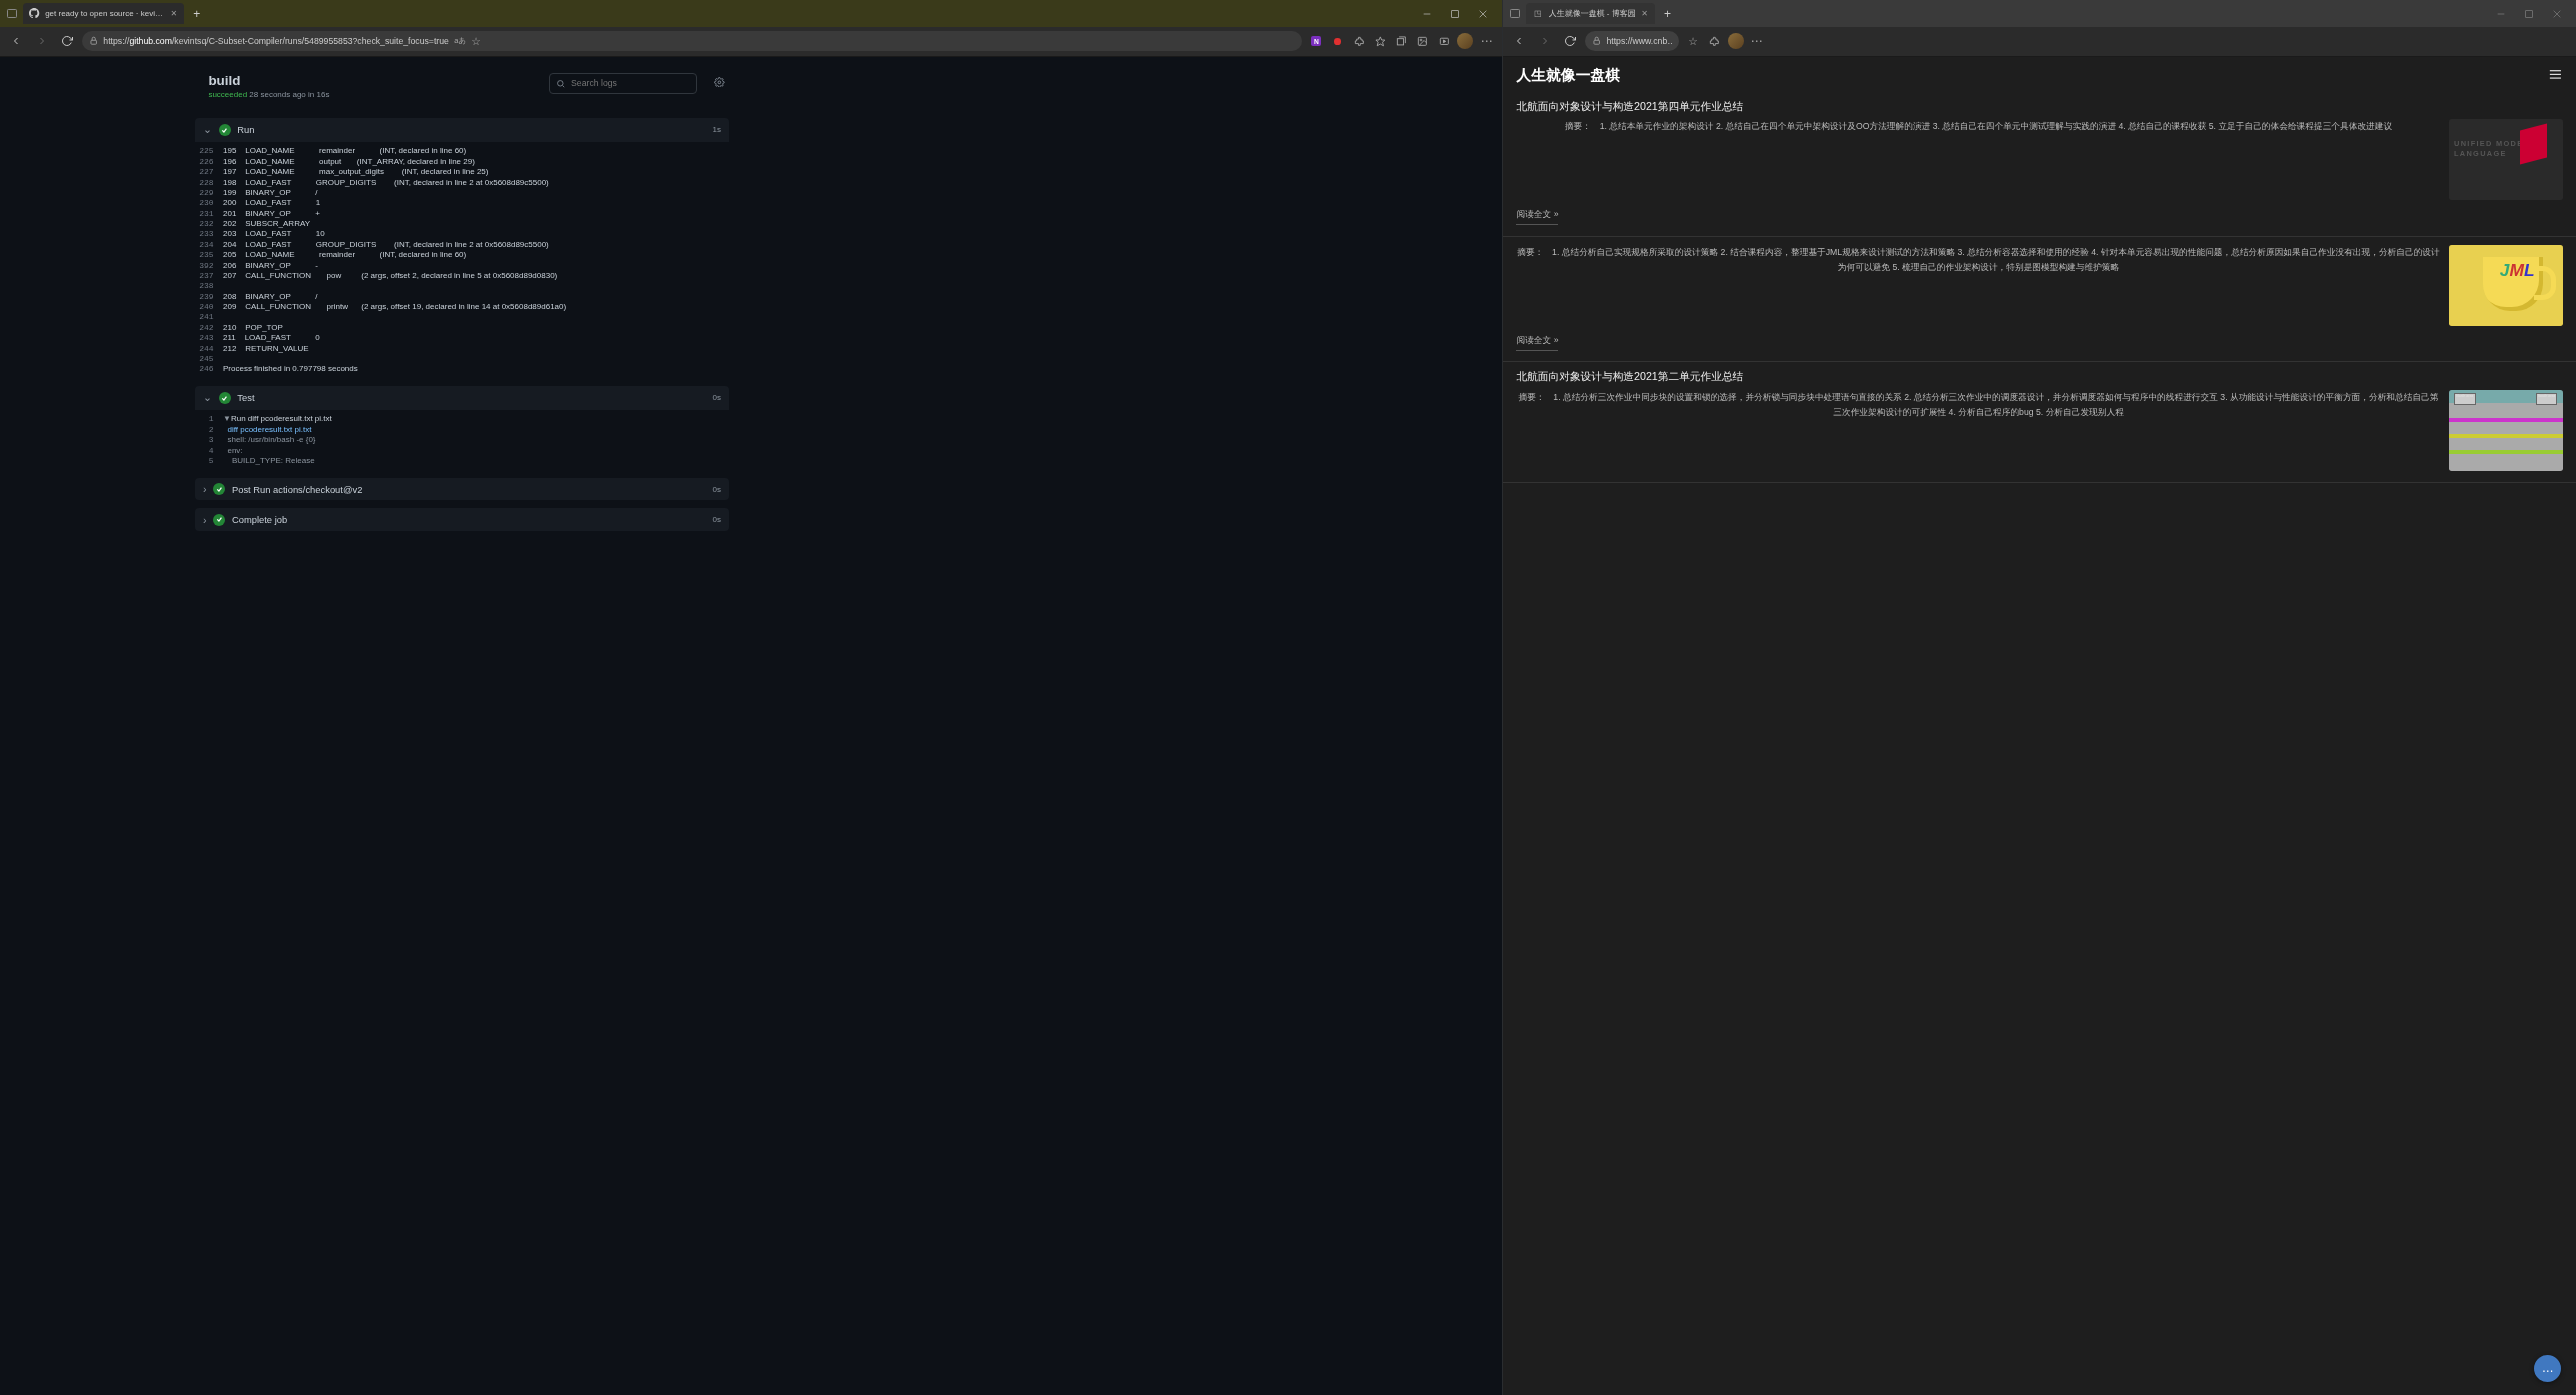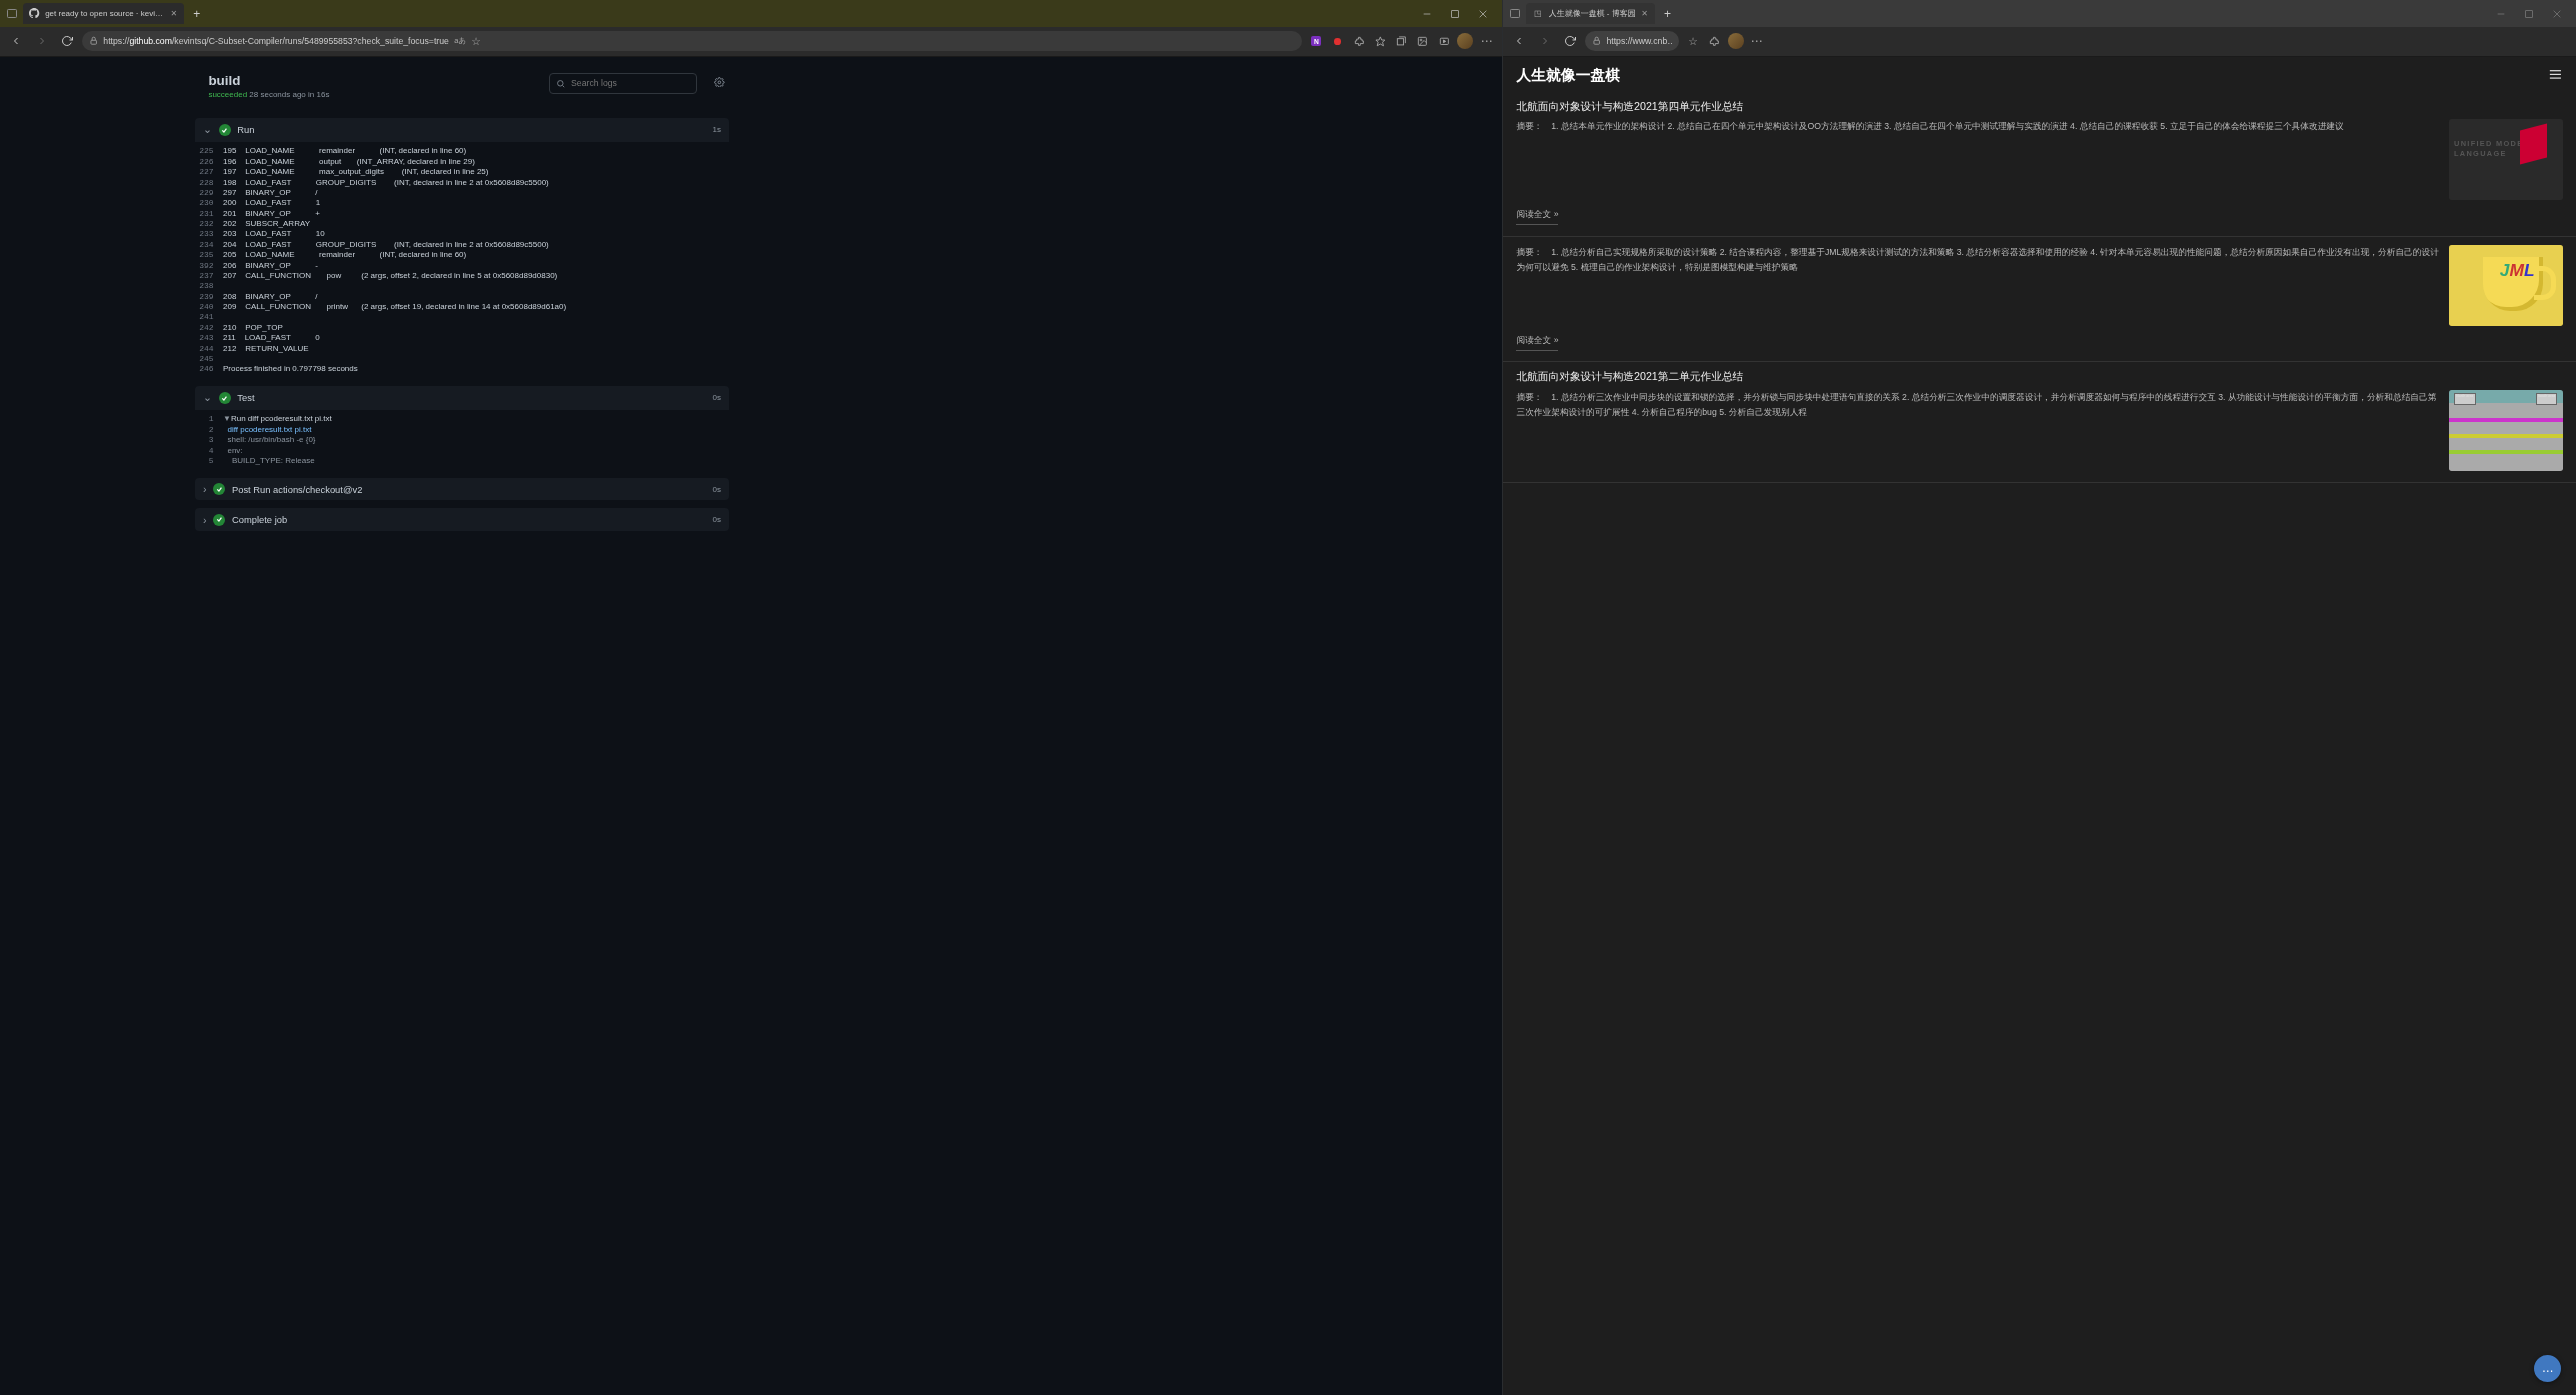--- a/index.html
+++ b/index.html
@@ -61,21 +61,21 @@
 .lc.muted { color: #8b949e; }
 .lc .trg { color: #8b949e; }
 
 .blog { background: #1e1e1e; color: #ddd; padding: 0; height: 100%; overflow-y: auto; }
 .blog-hdr { display: flex; align-items: center; justify-content: space-between; padding: 9.4px 13.4px 6.7px; }
 .blog-title { font-size: 14.8px; font-weight: 700; color: #fff; }
 .hamburger { color: #ddd; cursor: pointer; }
 .post { padding: 8px 13.4px 10.7px; border-bottom: 0.7px solid #333; }
 .post-title { font-size: 10.7px; color: #eee; margin-bottom: 5.4px; }
 .post-body { display: flex; gap: 8px; align-items: flex-start; }
-.post-excerpt { flex: 1; font-size: 8.7px; line-height: 1.7; color: #bbb; }
+.post-excerpt { flex: 1; font-size: 8.7px; line-height: 1.7; color: #bbb; text-align: center; }
 .post-thumb { width: 114px; height: 81px; border-radius: 2.7px; flex-shrink: 0; display: flex; align-items: center; justify-content: center; font-size: 21.5px; font-weight: bold; position: relative; overflow: hidden; }
 .thumb-uml { background: #2a2a2a; }
 .thumb-uml .uml-L { position:absolute; width:27px; height:34px; background:#c03; transform:skewY(-15deg); right:16px; top:8px; }
 .thumb-uml .uml-txt { position:absolute; left:5.4px; top:20px; color:#555; font-size:7.4px; line-height:1.3; text-align:left; letter-spacing:1.3px; }
 .thumb-jml { background: #e8d050; }
 .thumb-jml .mug { position:absolute; width:60px; height:54px; background:#f5da55; border-radius:0 0 27px 27px; right:20px; top:12px; box-shadow: inset -4px -4px 0 #d4b830; }
 .thumb-jml .mug::after { content:''; position:absolute; right:-13.4px; top:9.4px; width:17.4px; height:24px; border:5.4px solid #f5da55; border-left:none; border-radius:0 13.4px 13.4px 0; }
 .thumb-jml .jml { position:absolute; right:28px; top:15px; font-style:italic; font-size:17.4px; font-family: serif; }
 .thumb-jml .jml .j{color:#3a7;} .thumb-jml .jml .m{color:#c33;} .thumb-jml .jml .l{color:#33c;}
 .thumb-map { background: linear-gradient(#7aa 0 16%, #aaa 16% 100%); }
@@ -241,21 +241,21 @@
               <div class="logline">
                 <span class="ln">227</span>
                 <span class="lc">197    LOAD_NAME           max_output_digits        (INT, declared in line 25)</span>
               </div>
               <div class="logline">
                 <span class="ln">228</span>
                 <span class="lc">198    LOAD_FAST           GROUP_DIGITS        (INT, declared in line 2 at 0x5608d89c5500)</span>
               </div>
               <div class="logline">
                 <span class="ln">229</span>
-                <span class="lc">297    BINARY_OP           /</span>
+                <span class="lc">199    BINARY_OP           /</span>
               </div>
               <div class="logline">
                 <span class="ln">230</span>
                 <span class="lc">200    LOAD_FAST           1</span>
               </div>
               <div class="logline">
                 <span class="ln">231</span>
                 <span class="lc">201    BINARY_OP           +</span>
               </div>
               <div class="logline">

